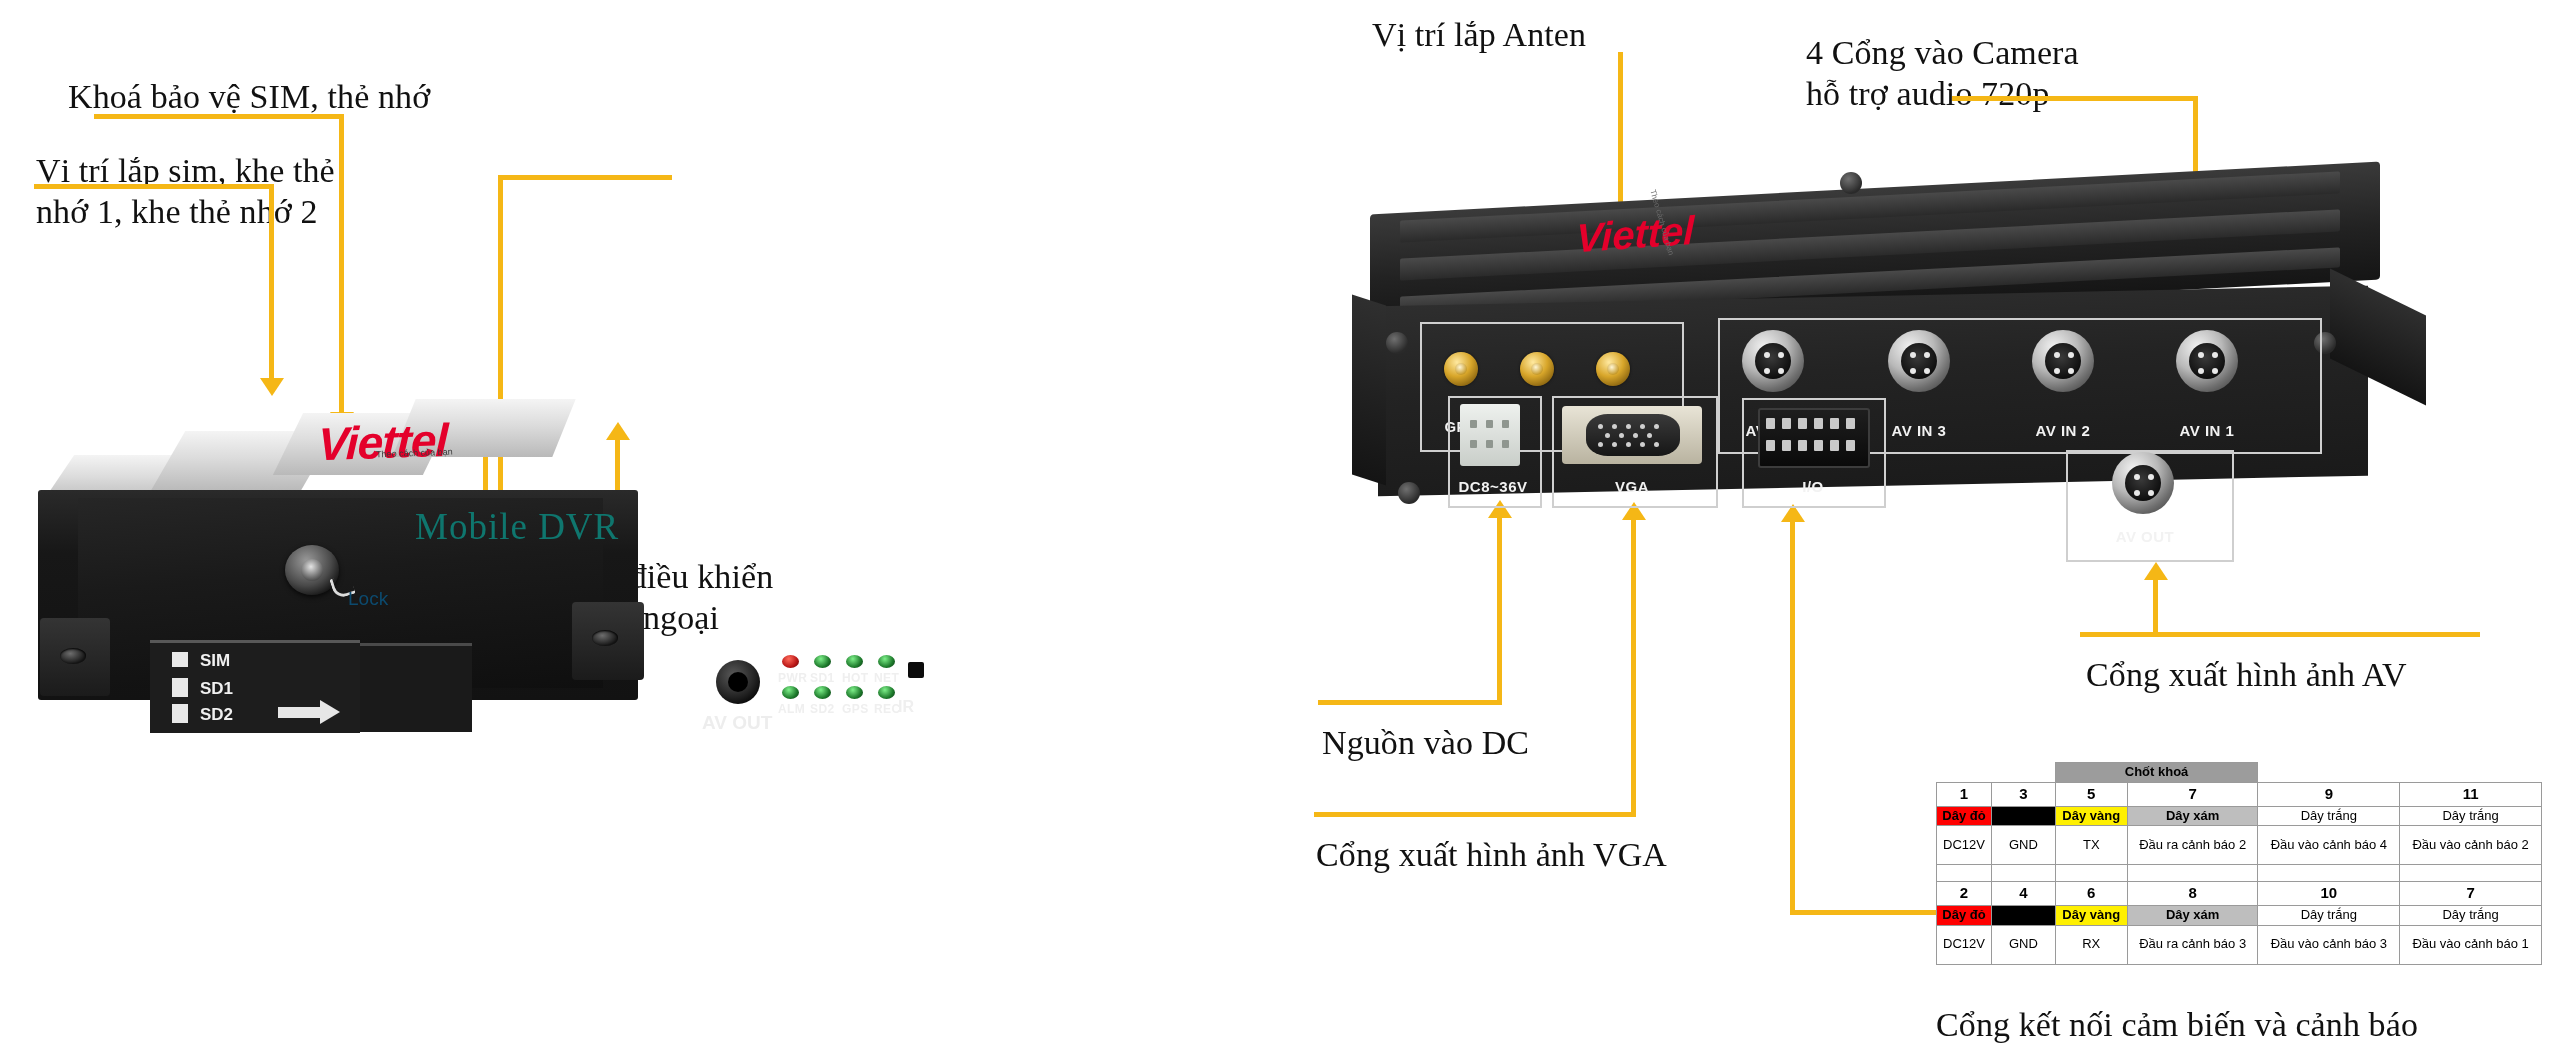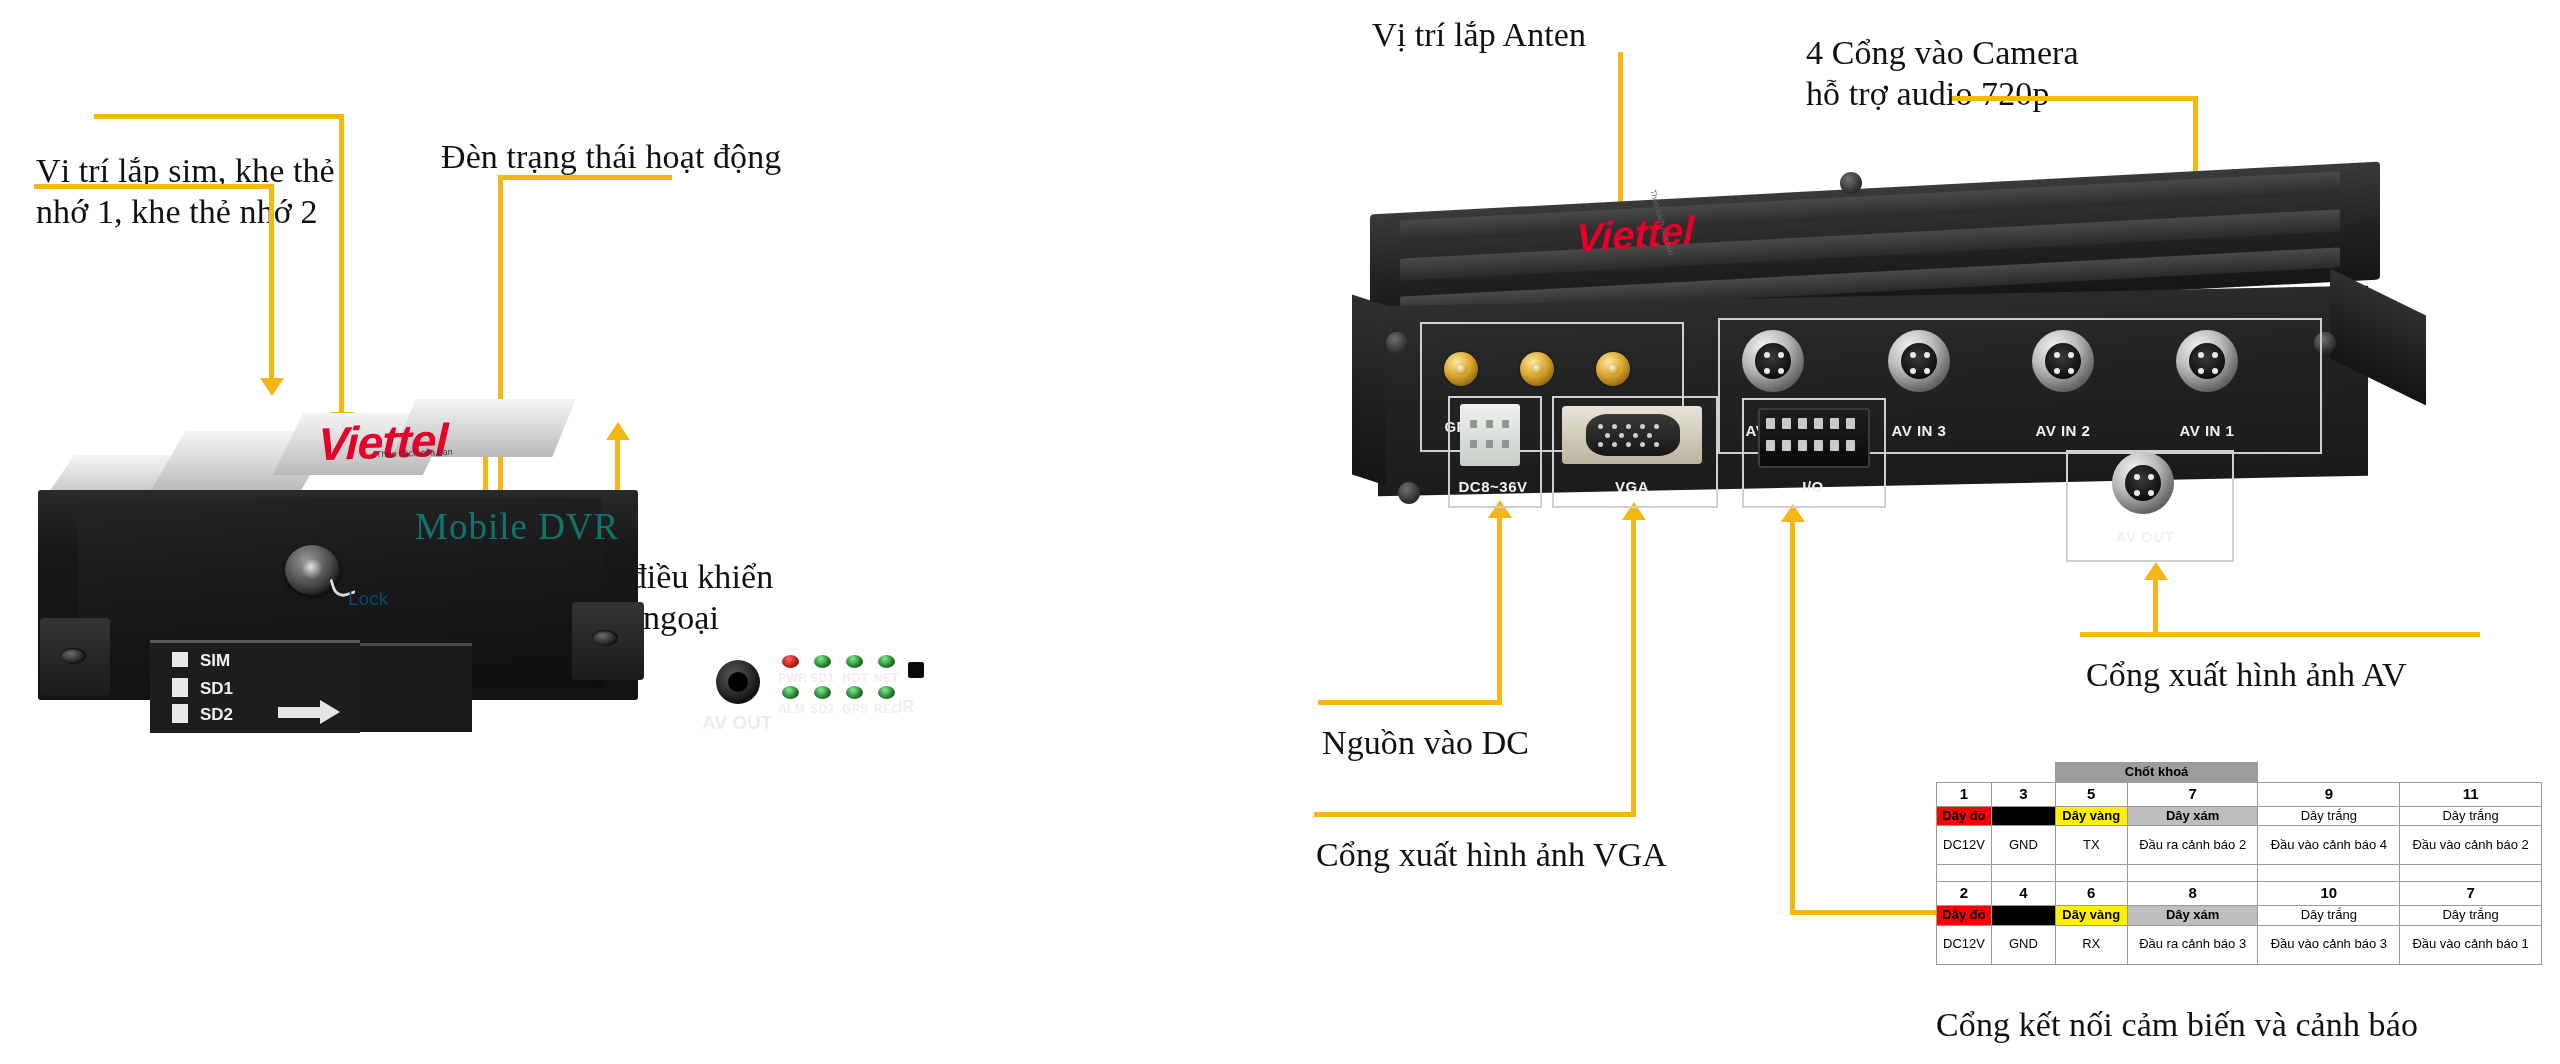--- a/index.html
+++ b/index.html
@@ -118,23 +118,23 @@
   .c-gray{background:#BEBEBE;color:#000;font-weight:bold;}
   .c-white{background:#ffffff;color:#000;}
   .c-hdr{background:#9C9C9C;color:#1a1a1a;font-weight:bold;font-size:14px;}
   .noborder{border:none !important;background:transparent;}
 </style>
 </head>
 <body>
 
 <div class="stage">
 
+  <div class="cap" style="left:68px;top:76px;">Khoá bảo vệ SIM, thẻ nhớ</div>
   <div class="cap" style="left:36px;top:150px;">Vị trí lắp sim, khe thẻ
 nhớ 1, khe thẻ nhớ 2</div>
-  <div class="cap" style="left:441px;top:136px;">Đèn trạng thái hoạt động</div>
   <div class="cap" style="left:236px;top:537px;">Cổng xuất hình ảnh AV</div>
   <div class="cap" style="left:566px;top:556px;">Mắt điều khiển
 hồng ngoại</div>
 
   <div class="lead h" style="left:94px;top:114px;width:250px;"></div>
   <div class="lead v" style="left:339px;top:114px;height:300px;"></div>
   <div class="arrow down" style="left:330px;top:412px;"></div>
 
   <div class="lead h" style="left:34px;top:184px;width:240px;"></div>
   <div class="lead v" style="left:269px;top:184px;height:196px;"></div>

